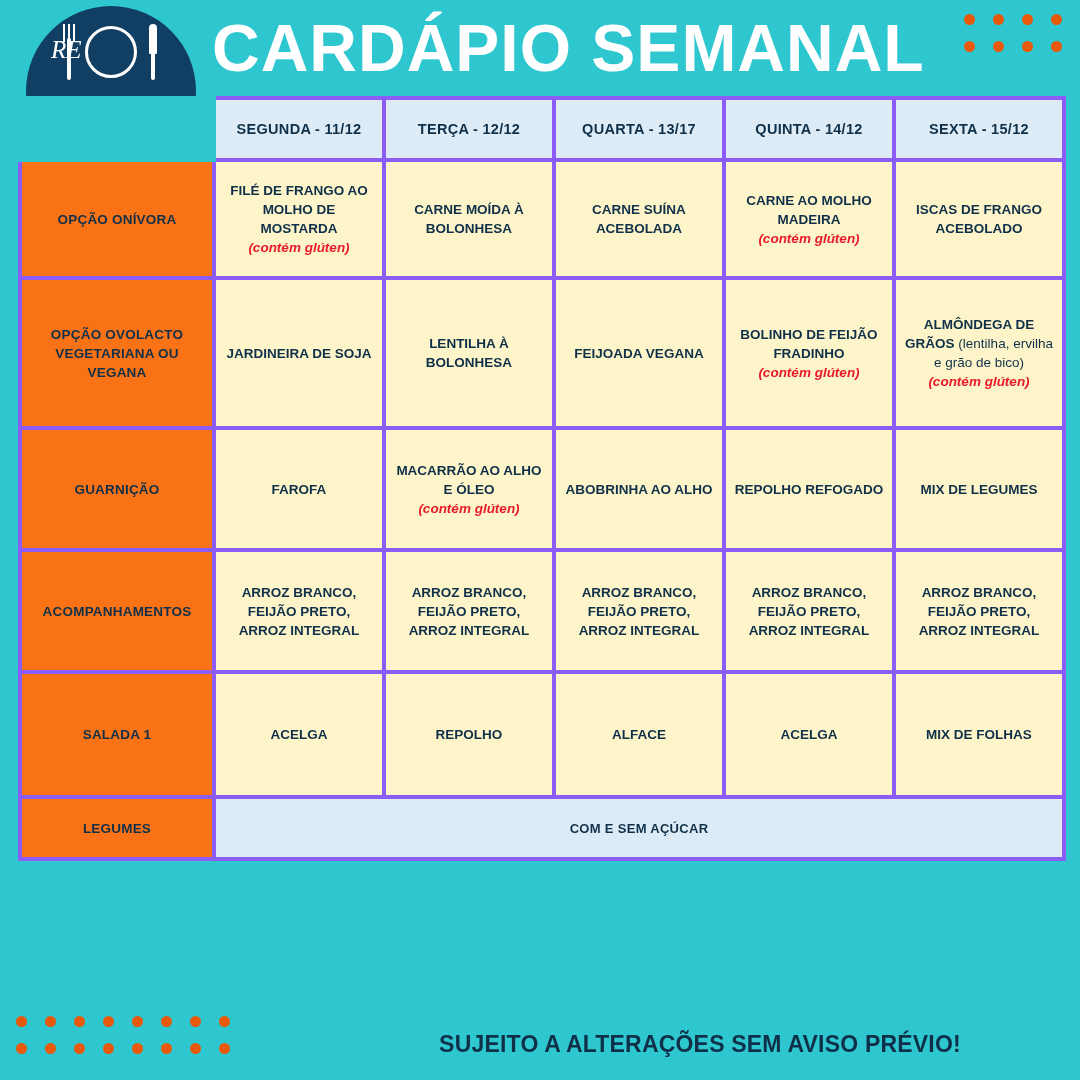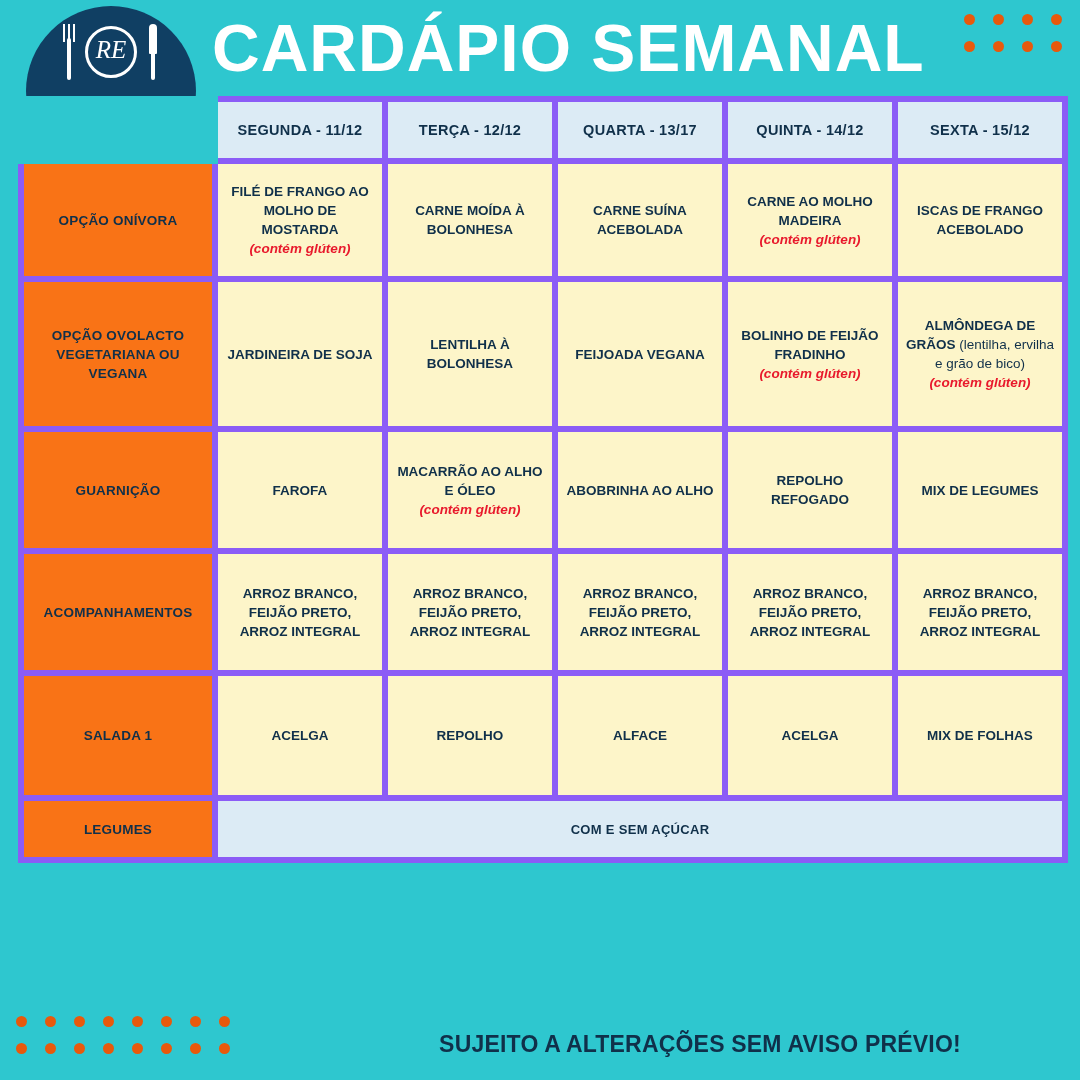--- a/index.html
+++ b/index.html
@@ -79,21 +79,21 @@
     position: absolute;
     left: 34px; top: 2px;
     width: 52px; height: 52px;
     border: 3px solid #ffffff;
     border-radius: 50%;
   }
   .logo-re {
     position: absolute;
     left: 0; top: 12px;
     width: 120px;
-    text-align: center;
+    text-align: left;
     font-family: "Liberation Serif", serif;
     font-style: italic;
     font-size: 25px;
     color: #ffffff;
   }
   .fork, .knife {
     position: absolute;
     top: 0px;
     width: 12px; height: 56px;
   }
@@ -136,21 +136,21 @@
     width: 1044px;
   }
   table {
     border-collapse: collapse;
     width: 1044px;
     table-layout: fixed;
   }
   col.rowhead { width: 194px; }
   col.day { width: 170px; }
   td, th {
-    border: 6px solid #8b5cf6;
+    border: 4px solid #8b5cf6;
     vertical-align: middle;
     text-align: center;
     padding: 6px 8px;
   }
   thead th {
     background: #dcebf5;
     color: #10304a;
     font-size: 14.5px;
     font-weight: bold;
     height: 62px;

